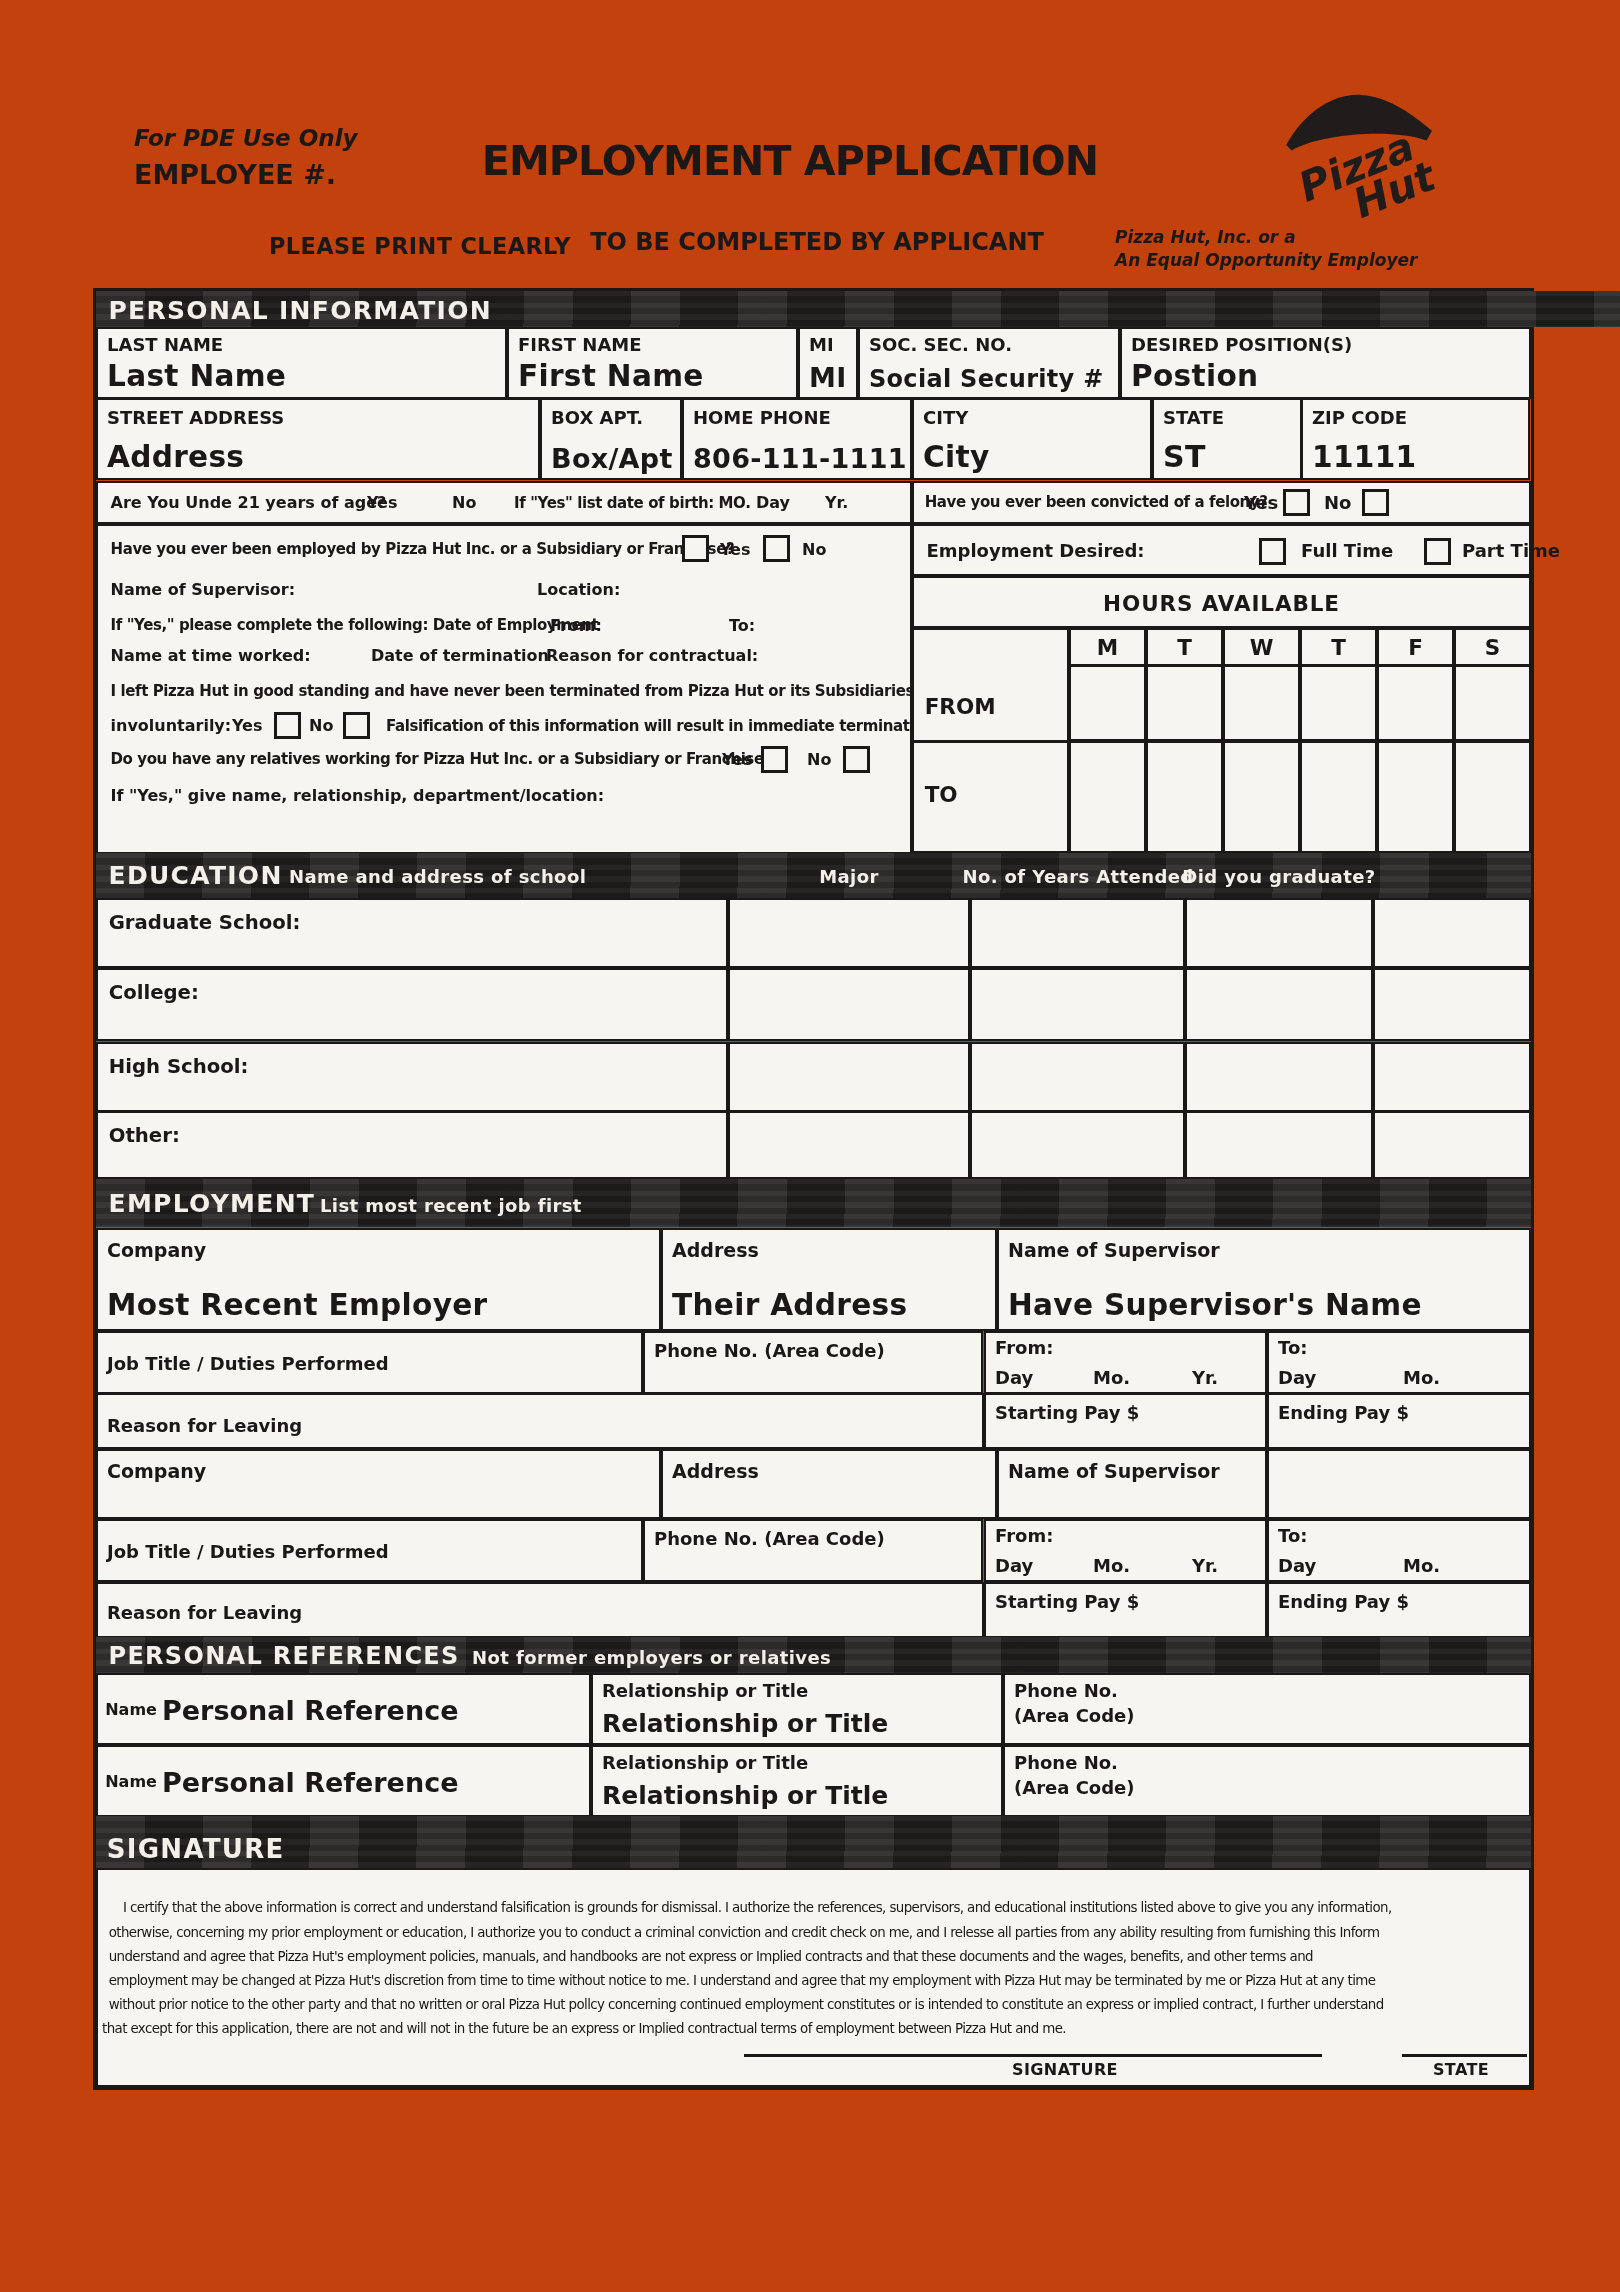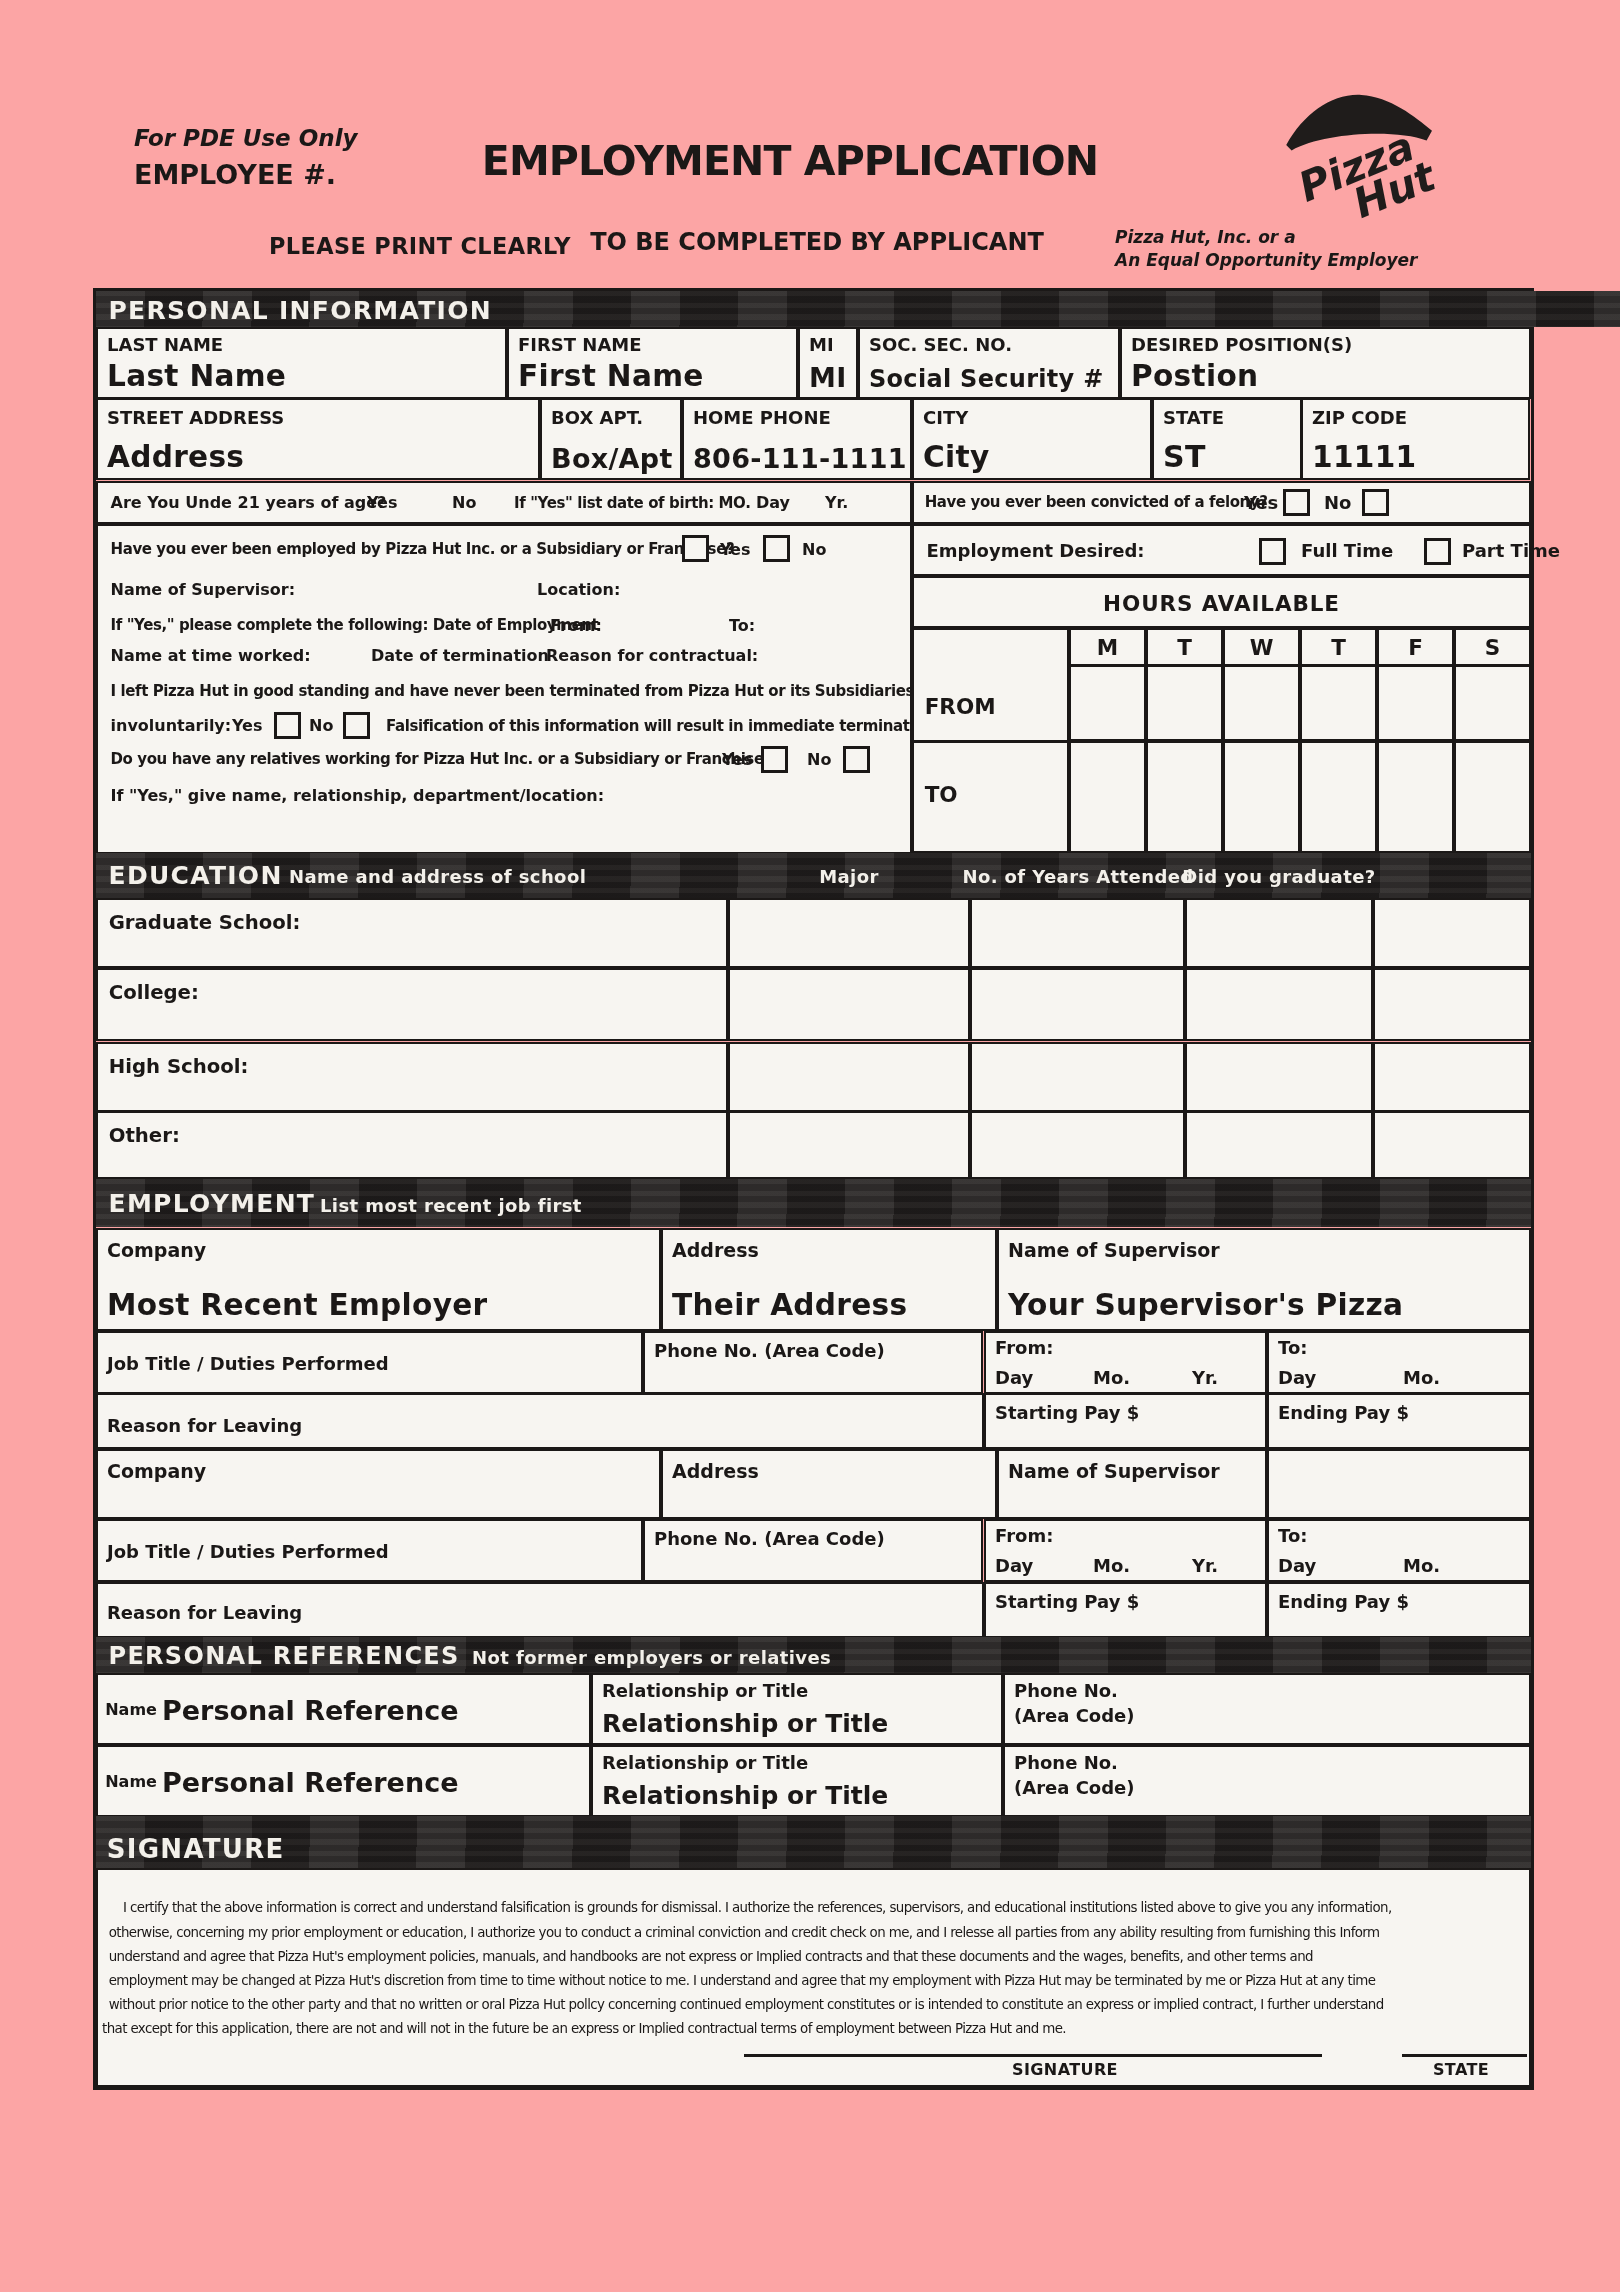--- a/index.html
+++ b/index.html
@@ -1,16 +1,16 @@
 <!DOCTYPE html>
 <html style="font-size:14.3px"><head>
 <meta charset="utf-8">
 <style>
   html,body{margin:0;padding:0;background:#c9c7c3;}
-  .page{position:relative;width:1620px;height:2293px;background:#fca5a5;
+  .page{position:relative;width:1620px;height:2293px;background:#c2410c;
         font-family:"DejaVu Sans",sans-serif;color:#1b1817;overflow:hidden;}
   .abs{position:absolute;}
   .form{position:absolute;left:93px;top:288px;width:1435px;height:1796px;
         border:3.6px solid #1b1817;}
   .cell{position:absolute;background:#f7f5f1;border:2.7px solid #1b1817;box-sizing:border-box;}
   .bar{position:absolute;background:#262322;color:#f3f0ea;box-sizing:border-box;
        background-image:repeating-linear-gradient(91deg, rgba(255,255,255,0.05) 0 49px, rgba(0,0,0,0.18) 49px 107px),
                         repeating-linear-gradient(180deg, rgba(255,255,255,0.04) 0 5.4px, rgba(0,0,0,0.10) 5.4px 11.6px);}
   .bar-title{position:absolute;font-weight:bold;letter-spacing:1.3px;font-size:25px;}
   .bar-sub{position:absolute;font-weight:bold;font-size:18px;letter-spacing:0.4px;}
@@ -237,21 +237,21 @@
     <div class="cell" style="left:0;top:937px;width:565px;height:103px;">
       <span class="lbl" style="top:9px;font-size:19px;">Company</span>
       <span class="val" style="bottom:7.2px;">Most Recent Employer</span>
     </div>
     <div class="cell" style="left:565px;top:937px;width:336px;height:103px;">
       <span class="lbl" style="top:9px;font-size:19px;">Address</span>
       <span class="val" style="bottom:7.2px;">Their Address</span>
     </div>
     <div class="cell" style="left:901px;top:937px;width:534px;height:103px;">
       <span class="lbl" style="top:9px;font-size:19px;">Name of Supervisor</span>
-      <span class="val" style="bottom:7.2px;">Your Supervisor's Pizza</span>
+      <span class="val" style="bottom:7.2px;">Have Supervisor's Name</span>
     </div>
     <div class="cell" style="left:0;top:1040px;width:547px;height:63px;">
       <span class="lbl" style="top:19.7px;">Job Title / Duties Performed</span>
     </div>
     <div class="cell" style="left:547px;top:1040px;width:340px;height:63px;">
       <span class="lbl" style="top:7.2px;">Phone No. (Area Code)</span>
     </div>
     <div class="cell" style="left:888px;top:1040px;width:283px;height:63px;">
       <span class="lbl" style="top:3.6px;">From:</span>
       <span class="lbl" style="top:auto;bottom:3.6px;left:9px;">Day</span>

